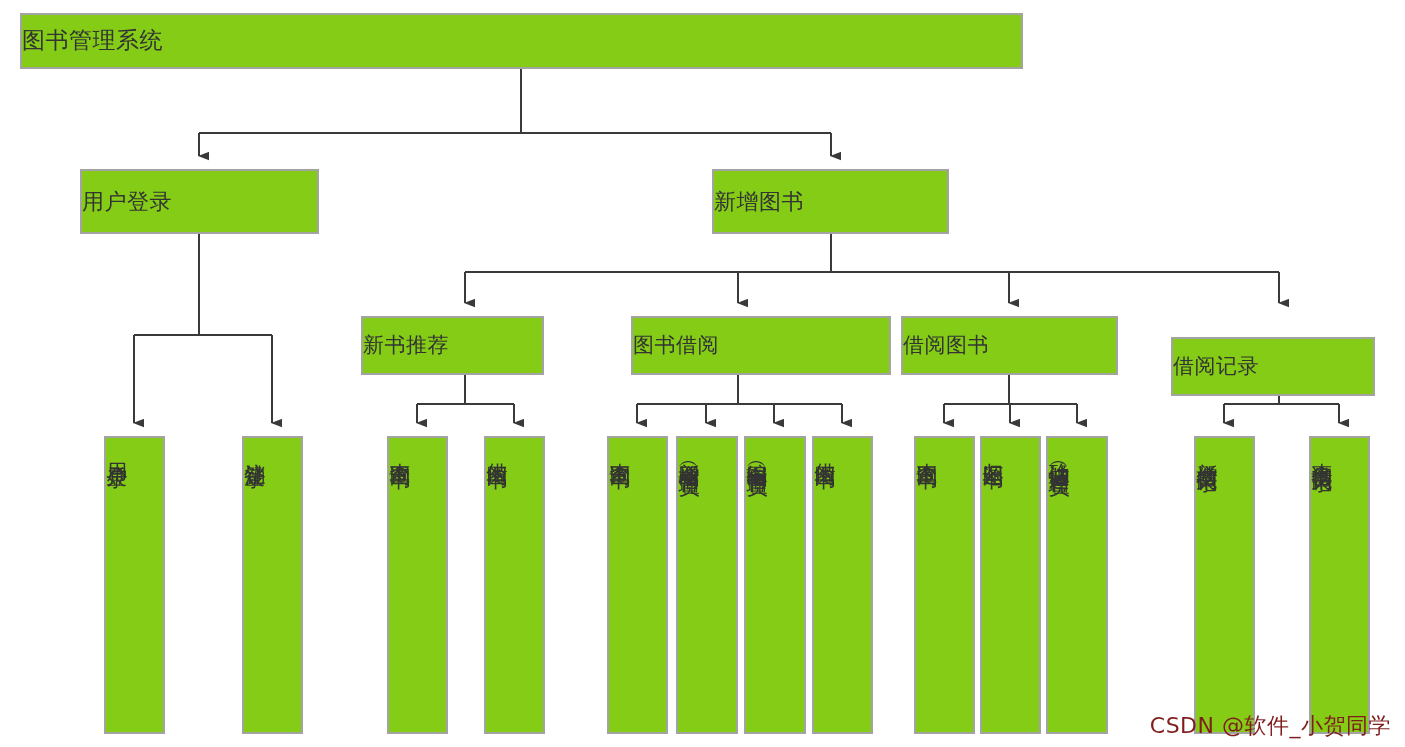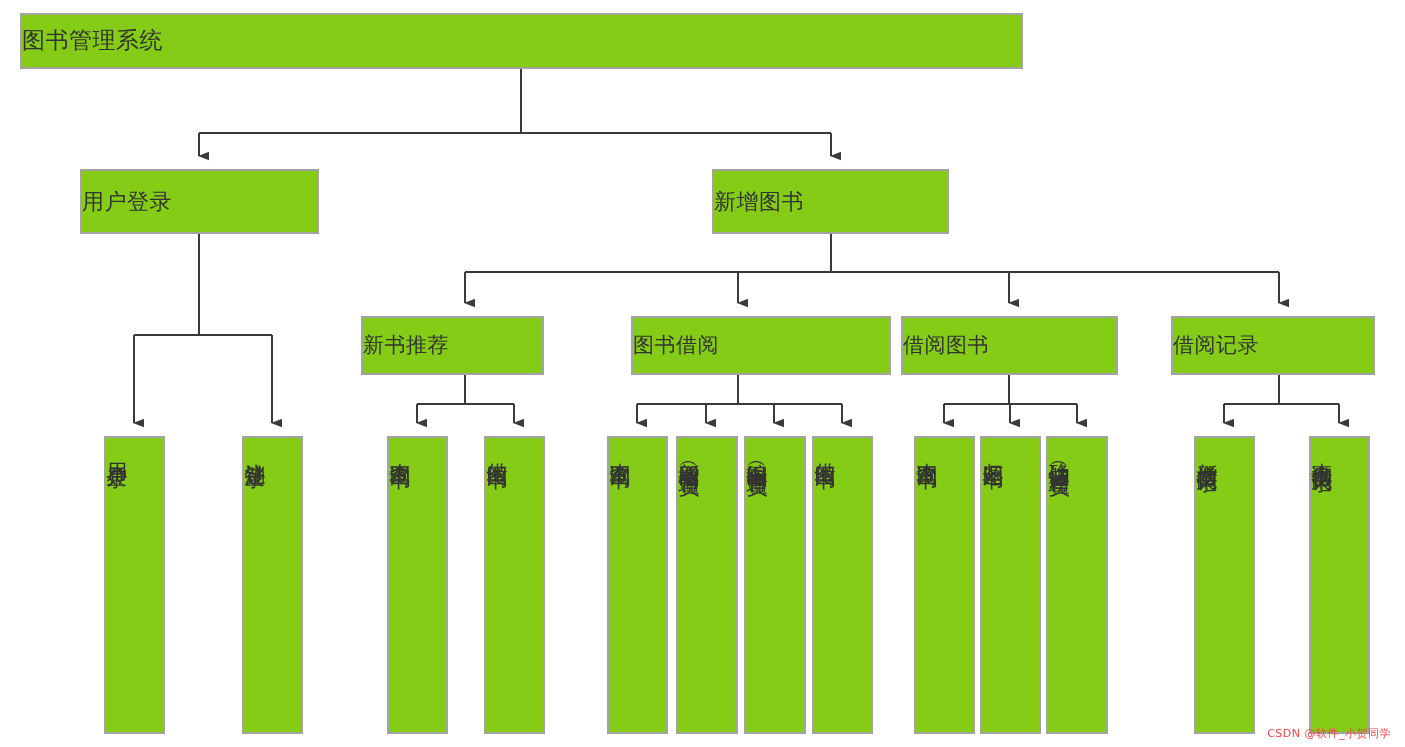--- a/index.html
+++ b/index.html
@@ -68,21 +68,21 @@
   .node.lvl3 {
     top: 316px;
     height: 59px;
   }
   .node.lvl3 .node-label {
     font-size: 21px;
   }
   .node.lvl3.n-new-book   { left: 361px;  width: 183px; }
   .node.lvl3.n-borrow     { left: 631px;  width: 260px; }
   .node.lvl3.n-current    { left: 901px;  width: 217px; }
-  .node.lvl3.n-record     { left: 1171px; width: 204px; }
+  .node.lvl3.n-record     { left: 1171px; width: 204px; margin-top: 21px; }
   
   .node.leaf {
     top: 436px;
     height: 298px;
     width: 61px;
     align-items: flex-start;
     padding-top: 8px;
   }
   .node.leaf .node-label {
     font-size: 21px;
@@ -105,22 +105,22 @@
   .leaf-x-9  { left: 914px; }
   .leaf-x-10 { left: 980px; }
   .leaf-x-11 { left: 1046px; }
   .leaf-x-12 { left: 1194px; }
   .leaf-x-13 { left: 1309px; }
   
   .watermark {
     position: absolute;
     right: 14px;
     bottom: 6px;
-    font-size: 11px;
-    color: #ef4444;
+    font-size: 22px;
+    color: #7f1d1d;
     letter-spacing: 0.5px;
     z-index: 5;
     white-space: nowrap;
   }
 </style>
 </head>
 <body>
 
 <div id="diagram-canvas">
 

